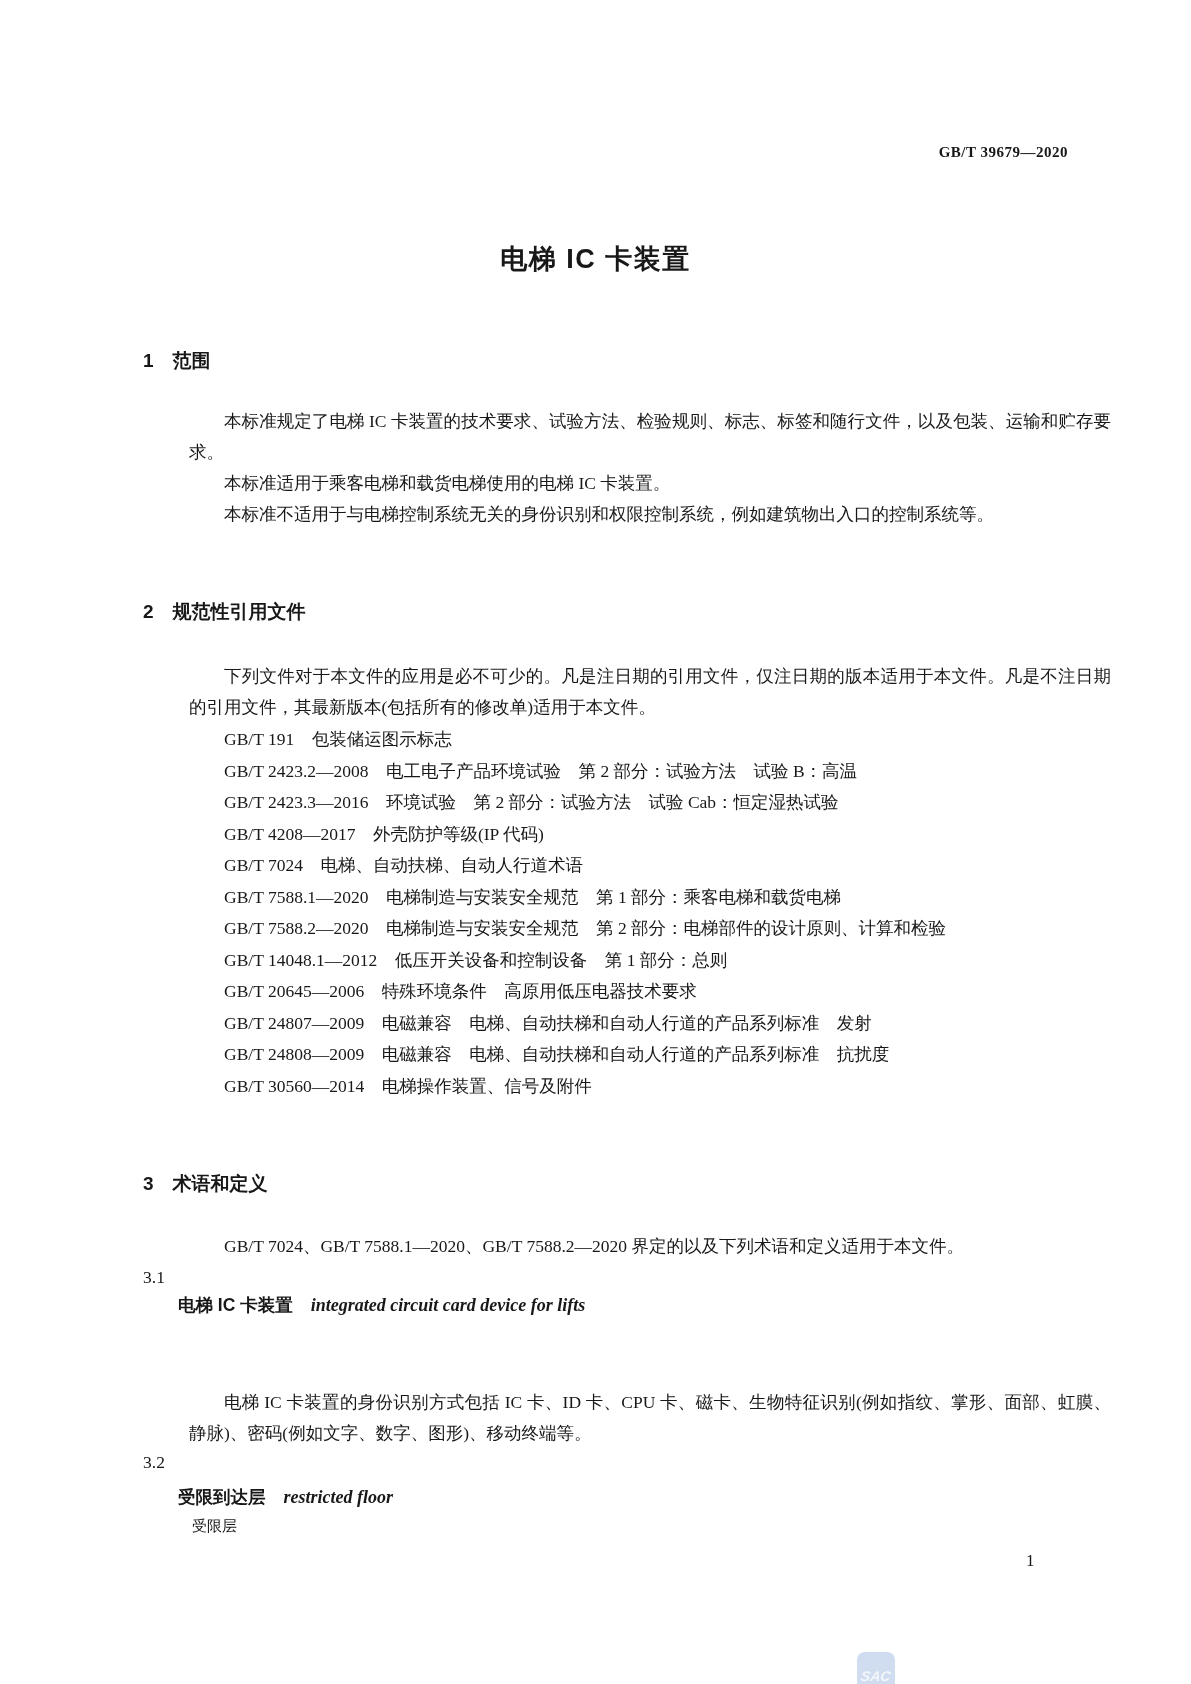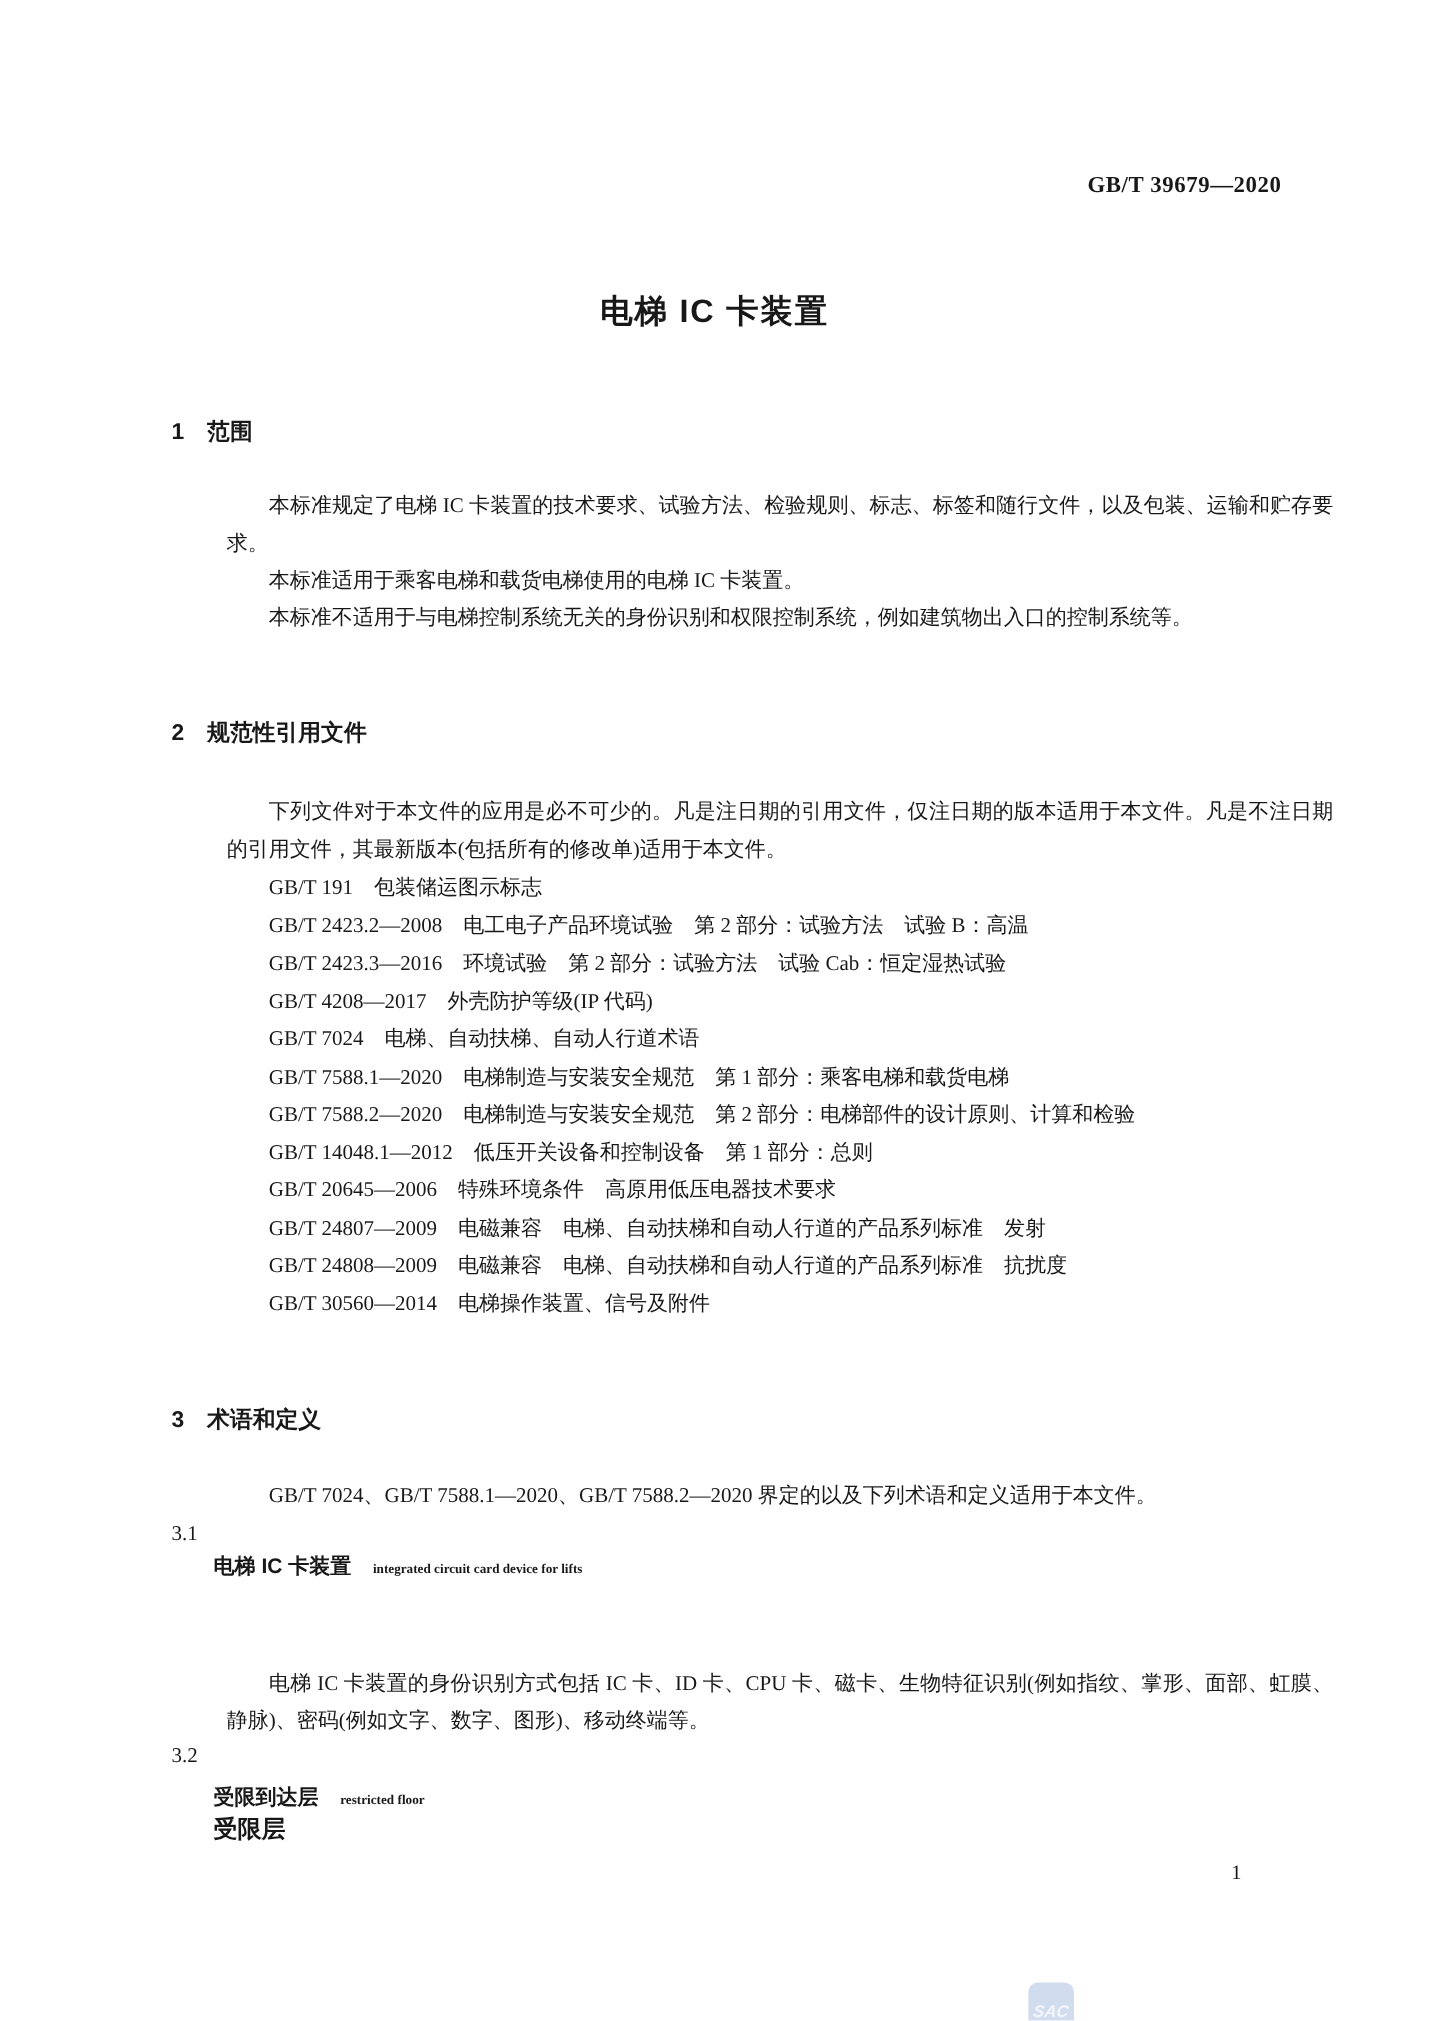--- a/index.html
+++ b/index.html
@@ -6,21 +6,21 @@
   .page {
     position:relative; width:1191px; height:1684px;
     background:#ffffff; color:#181818; overflow:hidden;
     font-family:"Liberation Serif","DejaVu Serif",serif;
   }
   .abs { position:absolute; }
   .col { left:143px; width:922px; }
   .header-code {
     top:144px; right:123px;
     font-family:"Liberation Serif","DejaVu Serif",serif;
-    font-weight:700; font-size:19px; letter-spacing:0.5px;
+    font-weight:700; font-size:15px; letter-spacing:0.5px;
   }
   .doc-title {
     top:243px; left:0; width:1191px; margin:0; text-align:center;
     font-family:"Liberation Sans","DejaVu Sans",sans-serif;
     font-weight:700; font-size:27px; line-height:32px; letter-spacing:1.5px;
   }
   .heading {
     font-family:"Liberation Sans","DejaVu Sans",sans-serif;
     font-weight:700; font-size:19px; line-height:31px;
   }
@@ -29,26 +29,26 @@
   .refs { line-height:31.5px; }
   .ref-line { padding-left:35px; white-space:nowrap; }
   .clause-num { font-size:17.5px; line-height:31px; }
   .term-line { left:178px; line-height:31px; white-space:nowrap; }
   .term-zh {
     font-family:"Liberation Sans","DejaVu Sans",sans-serif;
     font-weight:700; font-size:17.5px;
   }
   .term-en {
     font-family:"Liberation Serif","DejaVu Serif",serif;
-    font-weight:700; font-size:11px; margin-left:18px;
+    font-weight:700; font-size:18px; margin-left:18px;font-style:italic;
   }
   .term-alias {
-    left:178px; line-height:31px;
+    left:192px; line-height:31px;
     font-family:"Liberation Sans","DejaVu Sans",sans-serif;
-    font-weight:700; font-size:20px;
+    font-weight:400; font-size:15px;
   }
   .page-number { left:1026px; top:1545px; font-size:17px; line-height:31px; }
   .sac-badge {
     left:857px; top:1652px; width:38px; height:32px;
     background:#ccd9ee; border-radius:8px 8px 0 0;
     display:flex; justify-content:center; align-items:flex-end;
     overflow:hidden; opacity:0.9;
   }
   .sac-badge span {
     font-family:"Liberation Sans","DejaVu Sans",sans-serif;

